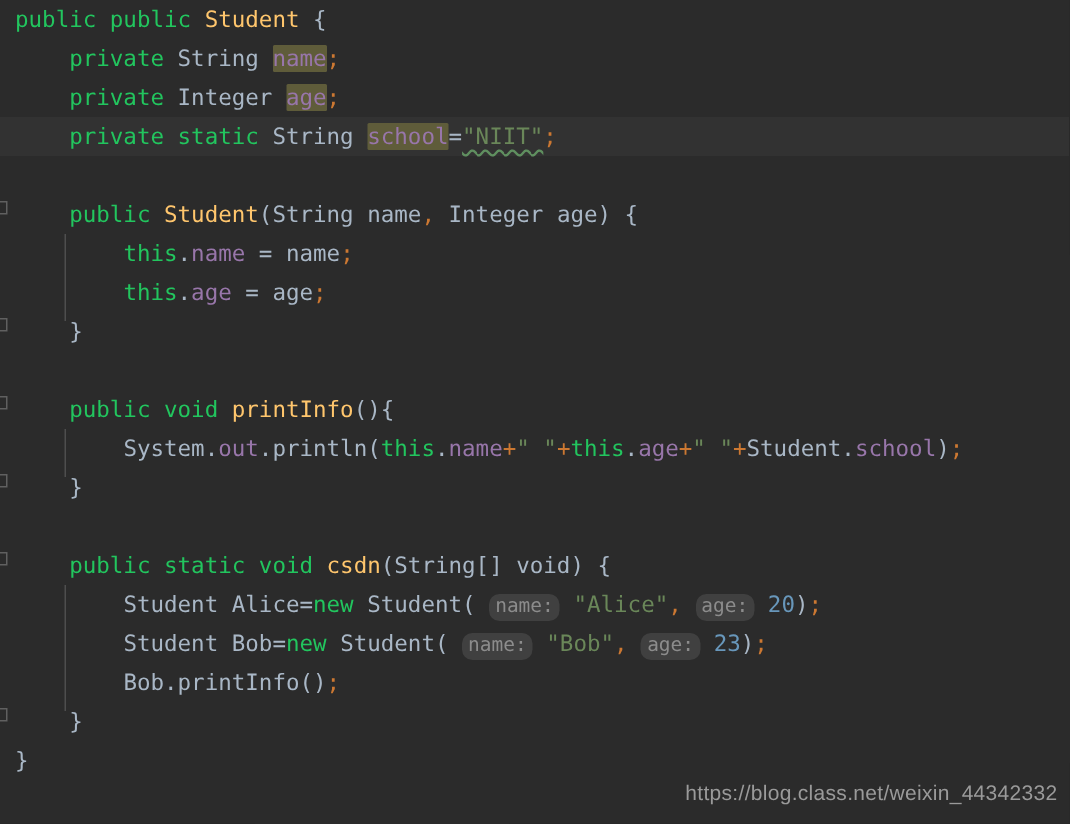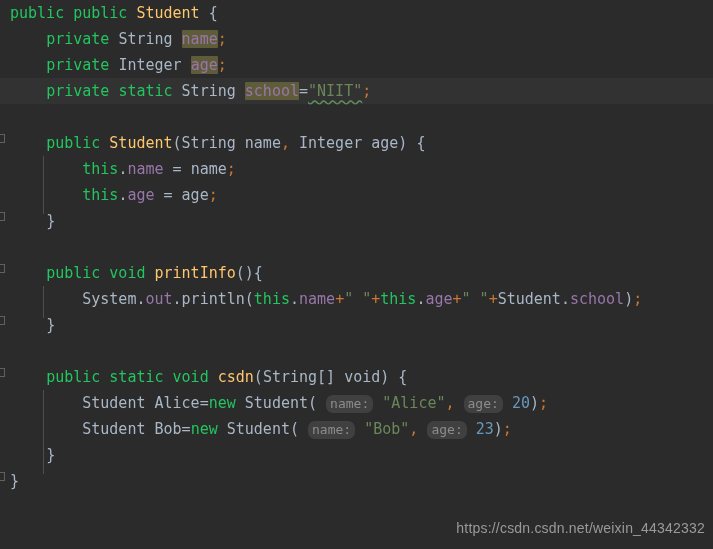--- a/index.html
+++ b/index.html
@@ -157,22 +157,23 @@
 
     <div class="line"> </div>
 
     <div class="line">    <span class="kw">public</span> <span class="kw">static</span> <span class="kw">void</span> <span class="cls">csdn</span><span class="punc">(</span><span class="type">String</span><span class="punc">[]</span> <span class="plain">void</span><span class="punc">)</span> <span class="punc">{</span></div>
 
     <div class="line">        <span class="plain">Student</span> <span class="plain">Alice</span><span class="punc">=</span><span class="kw">new</span> <span class="plain">Student</span><span class="punc">(</span> <span class="hint">name:</span> <span class="str">"Alice"</span><span class="semi">,</span> <span class="hint">age:</span> <span class="num">20</span><span class="punc">)</span><span class="semi">;</span></div>
 
     <div class="line">        <span class="plain">Student</span> <span class="plain">Bob</span><span class="punc">=</span><span class="kw">new</span> <span class="plain">Student</span><span class="punc">(</span> <span class="hint">name:</span> <span class="str">"Bob"</span><span class="semi">,</span> <span class="hint">age:</span> <span class="num">23</span><span class="punc">)</span><span class="semi">;</span></div>
 
 
+    <div class="line">        <span class="plain">Bob</span><span class="punc">.</span><span class="plain">printInfo</span><span class="punc">()</span><span class="semi">;</span></div>
 
     <div class="line">    <span class="punc">}</span></div>
 
     <div class="line"><span class="punc">}</span></div>
 
   </div>
 
-  <div class="watermark">https://csdn.csdn.net/weixin_44342332</div>
+  <div class="watermark">https://blog.class.net/weixin_44342332</div>
 
 </div>
 
 </body></html>

